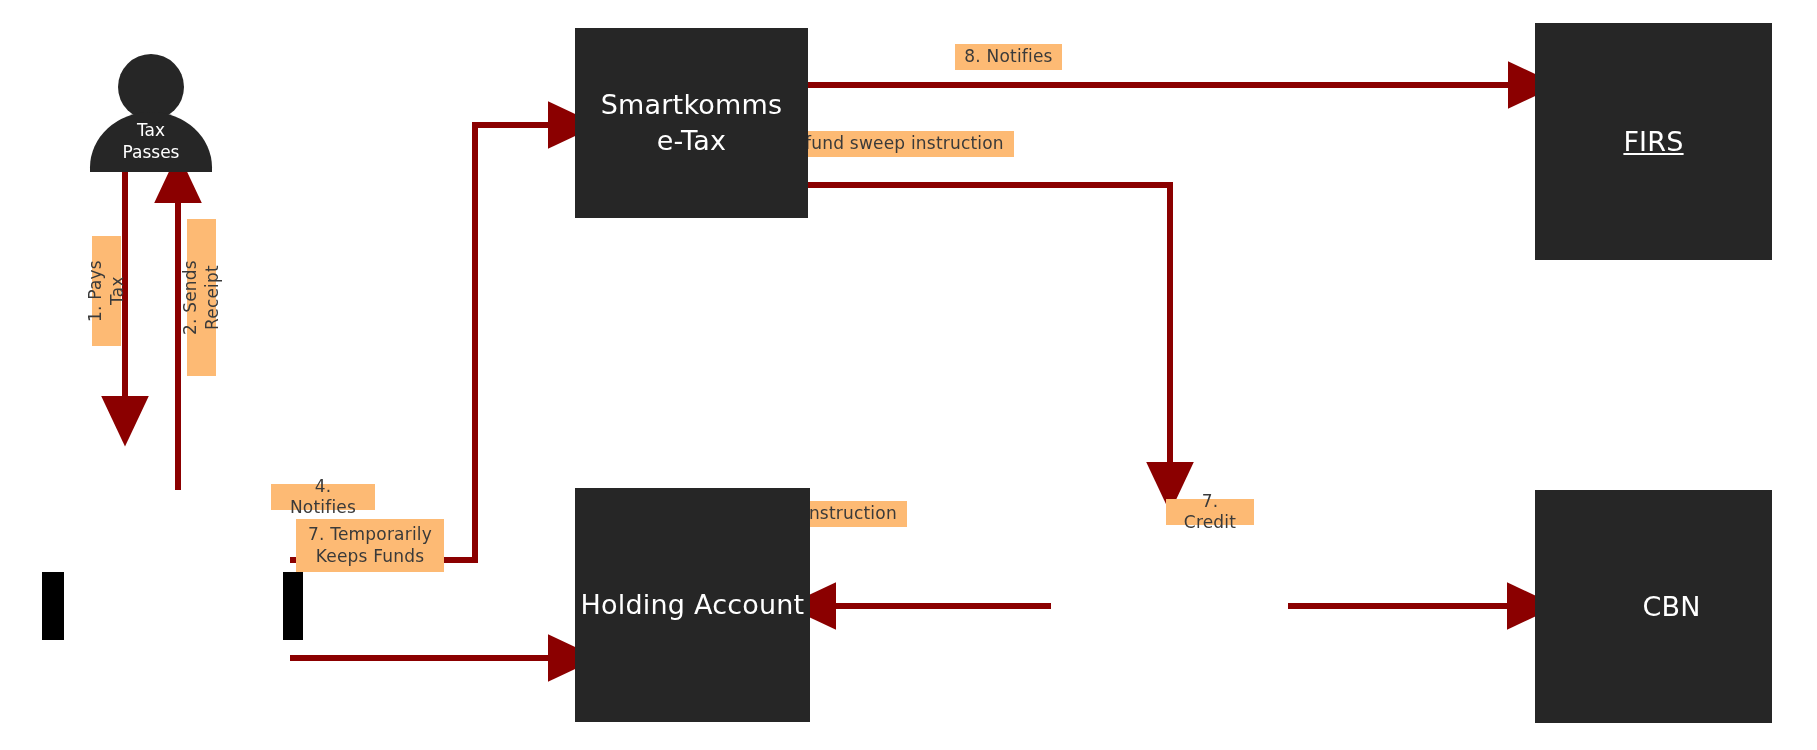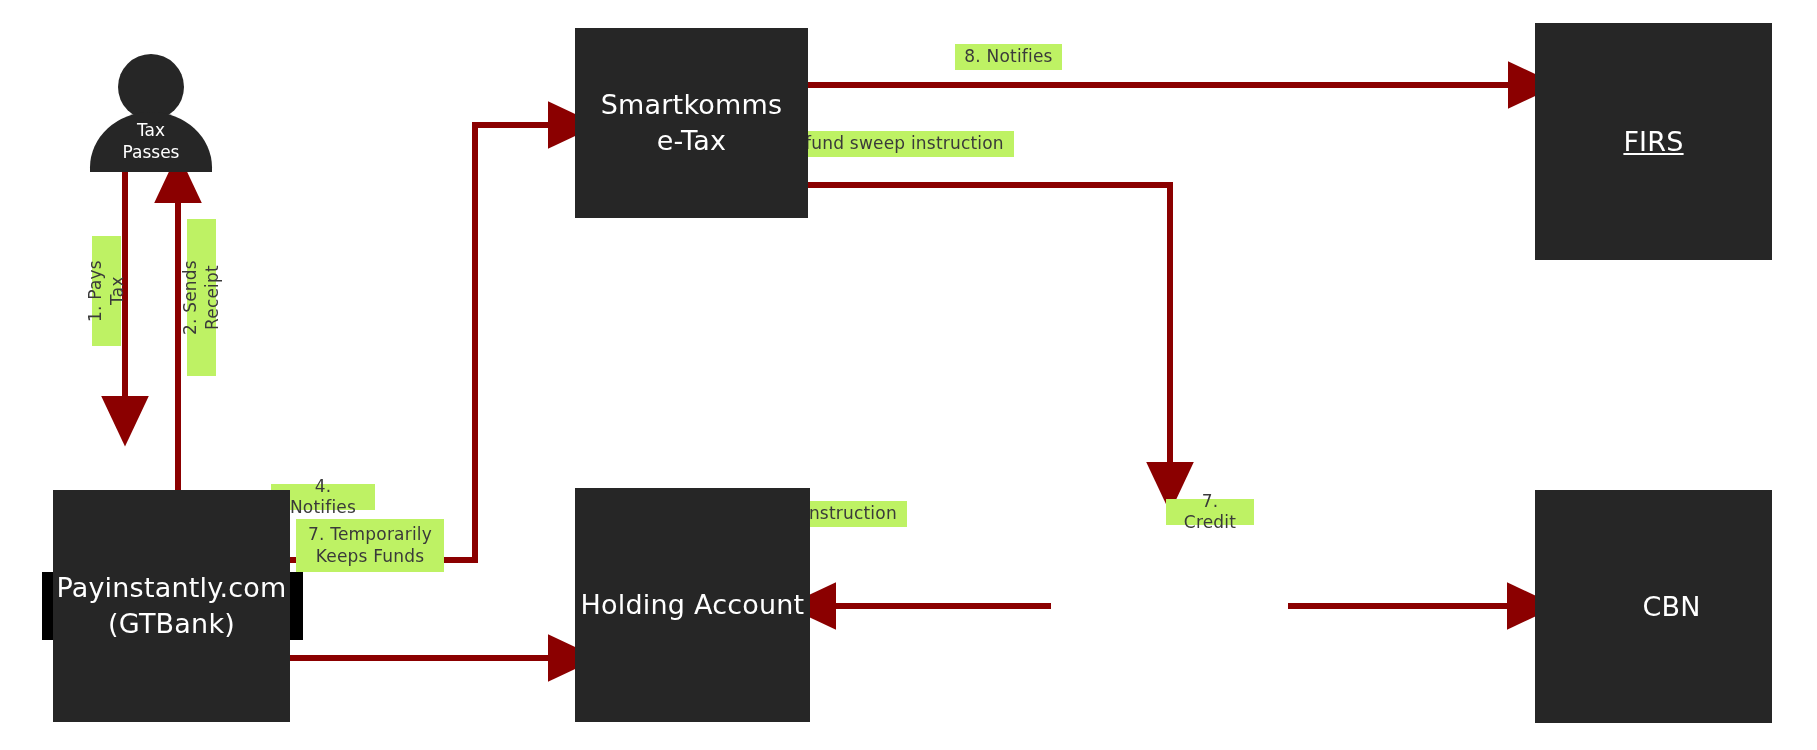--- a/index.html
+++ b/index.html
@@ -69,21 +69,21 @@
     left: 0;
     top: 0;
     width: 1817px;
     height: 750px;
     z-index: 2;
     pointer-events: none;
   }
   
   .edge-label {
     position: absolute;
-    background: #bef264;
+    background: #fdba74;
     color: #3a3a3a;
     font-size: 17px;
     line-height: 1.25;
     text-align: center;
     display: flex;
     align-items: center;
     justify-content: center;
     z-index: 3;
     white-space: pre-line;
     padding: 3px 8px;
@@ -175,24 +175,20 @@
 
   <div class="edge-label" style="left:955px; top:44px; width:107px; height:26px;">8. Notifies</div>
 
   <div class="actor" style="left:88px; top:54px; width:126px; height:120px;">
     <div class="actor-head" style="left:30px; top:0px; width:66px; height:66px;"></div>
     <div class="actor-body" style="left:2px; top:58px; width:122px; height:60px;"></div>
     <div class="actor-text" style="left:0px; top:66px;">Tax
 Passes</div>
   </div>
 
-  <div class="node-box" style="left:53px; top:490px; width:237px; height:232px;">
-    <span class="node-label">Payinstantly.com
-(GTBank)</span>
-  </div>
 
   <div class="node-box" style="left:575px; top:28px; width:233px; height:190px;">
     <span class="node-label">Smartkomms
 e-Tax</span>
   </div>
 
   <div class="node-box" style="left:1535px; top:23px; width:237px; height:237px;text-decoration:underline;">
     <span class="node-label">FIRS</span>
   </div>
 

